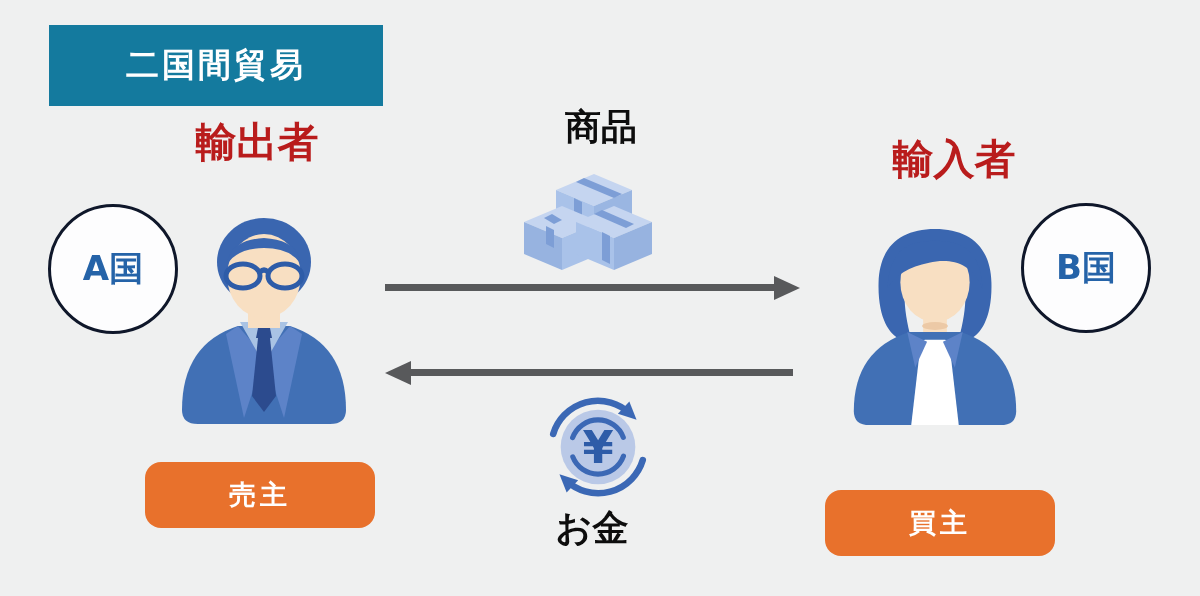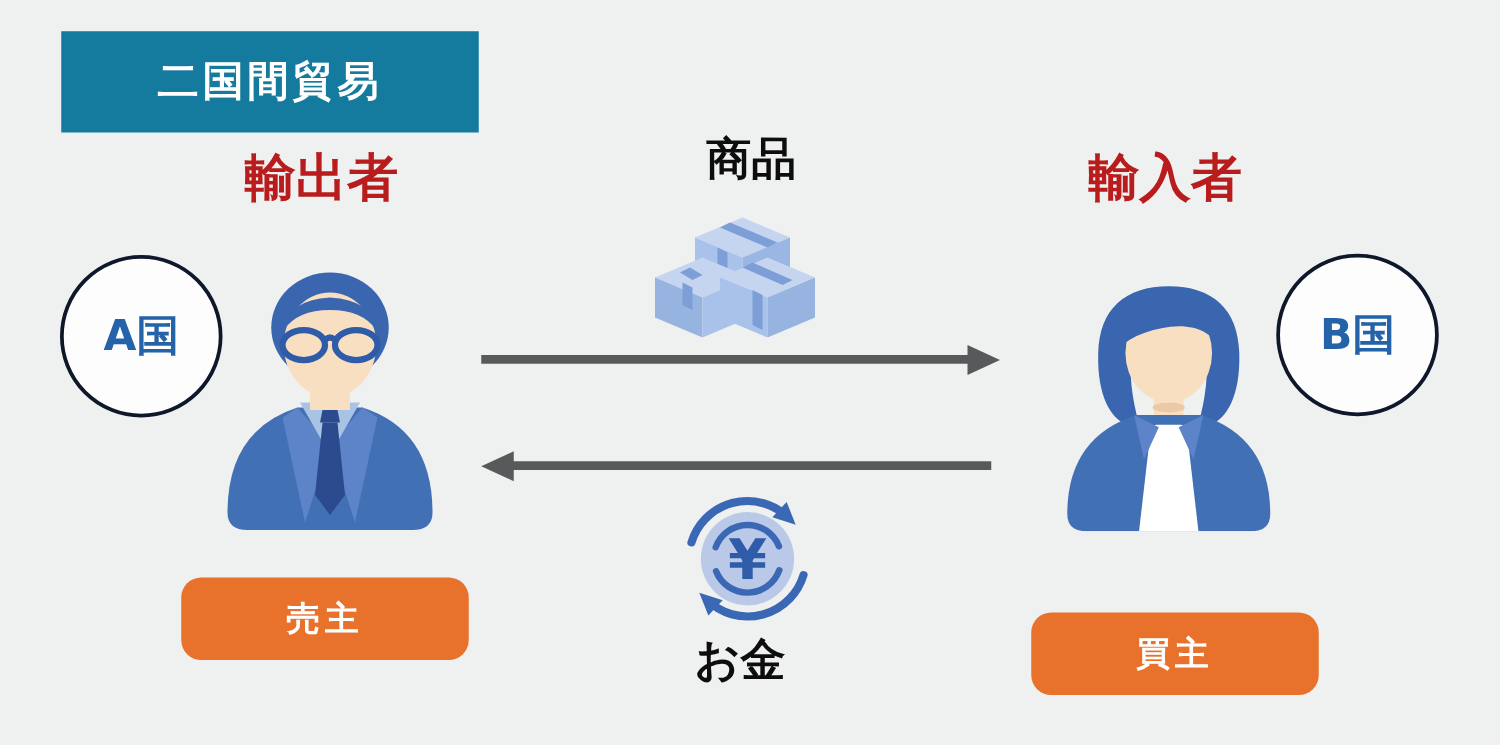--- a/index.html
+++ b/index.html
@@ -11,21 +11,21 @@
   .title-box {
     position:absolute; left:49px; top:25px; width:334px; height:81px;
     background:#147a9e; color:#ffffff; font-size:33px; font-weight:700;
     letter-spacing:3px; display:flex; align-items:center; justify-content:center;
   }
   .role-label {
     position:absolute; top:118px; width:300px; text-align:center;
     font-size:41px; font-weight:700; color:#b91c1c; line-height:48px;
   }
   .role-label.exporter { left:107px; }
-  .role-label.importer { left:782px; }
+  .role-label.importer { left:804px;margin-top:17px; }
   .flow-label {
     position:absolute; width:300px; text-align:center;
     font-size:36px; font-weight:700; color:#0d0d0d;
   }
   .flow-label.goods { left:451px; top:103px; }
   .flow-label.money { left:442px; top:504px; }
   .country-circle {
     position:absolute; width:124px; height:124px; border-radius:50%;
     background:#fdfdfe; border:3px solid #0f172a;
     display:flex; align-items:center; justify-content:center;

